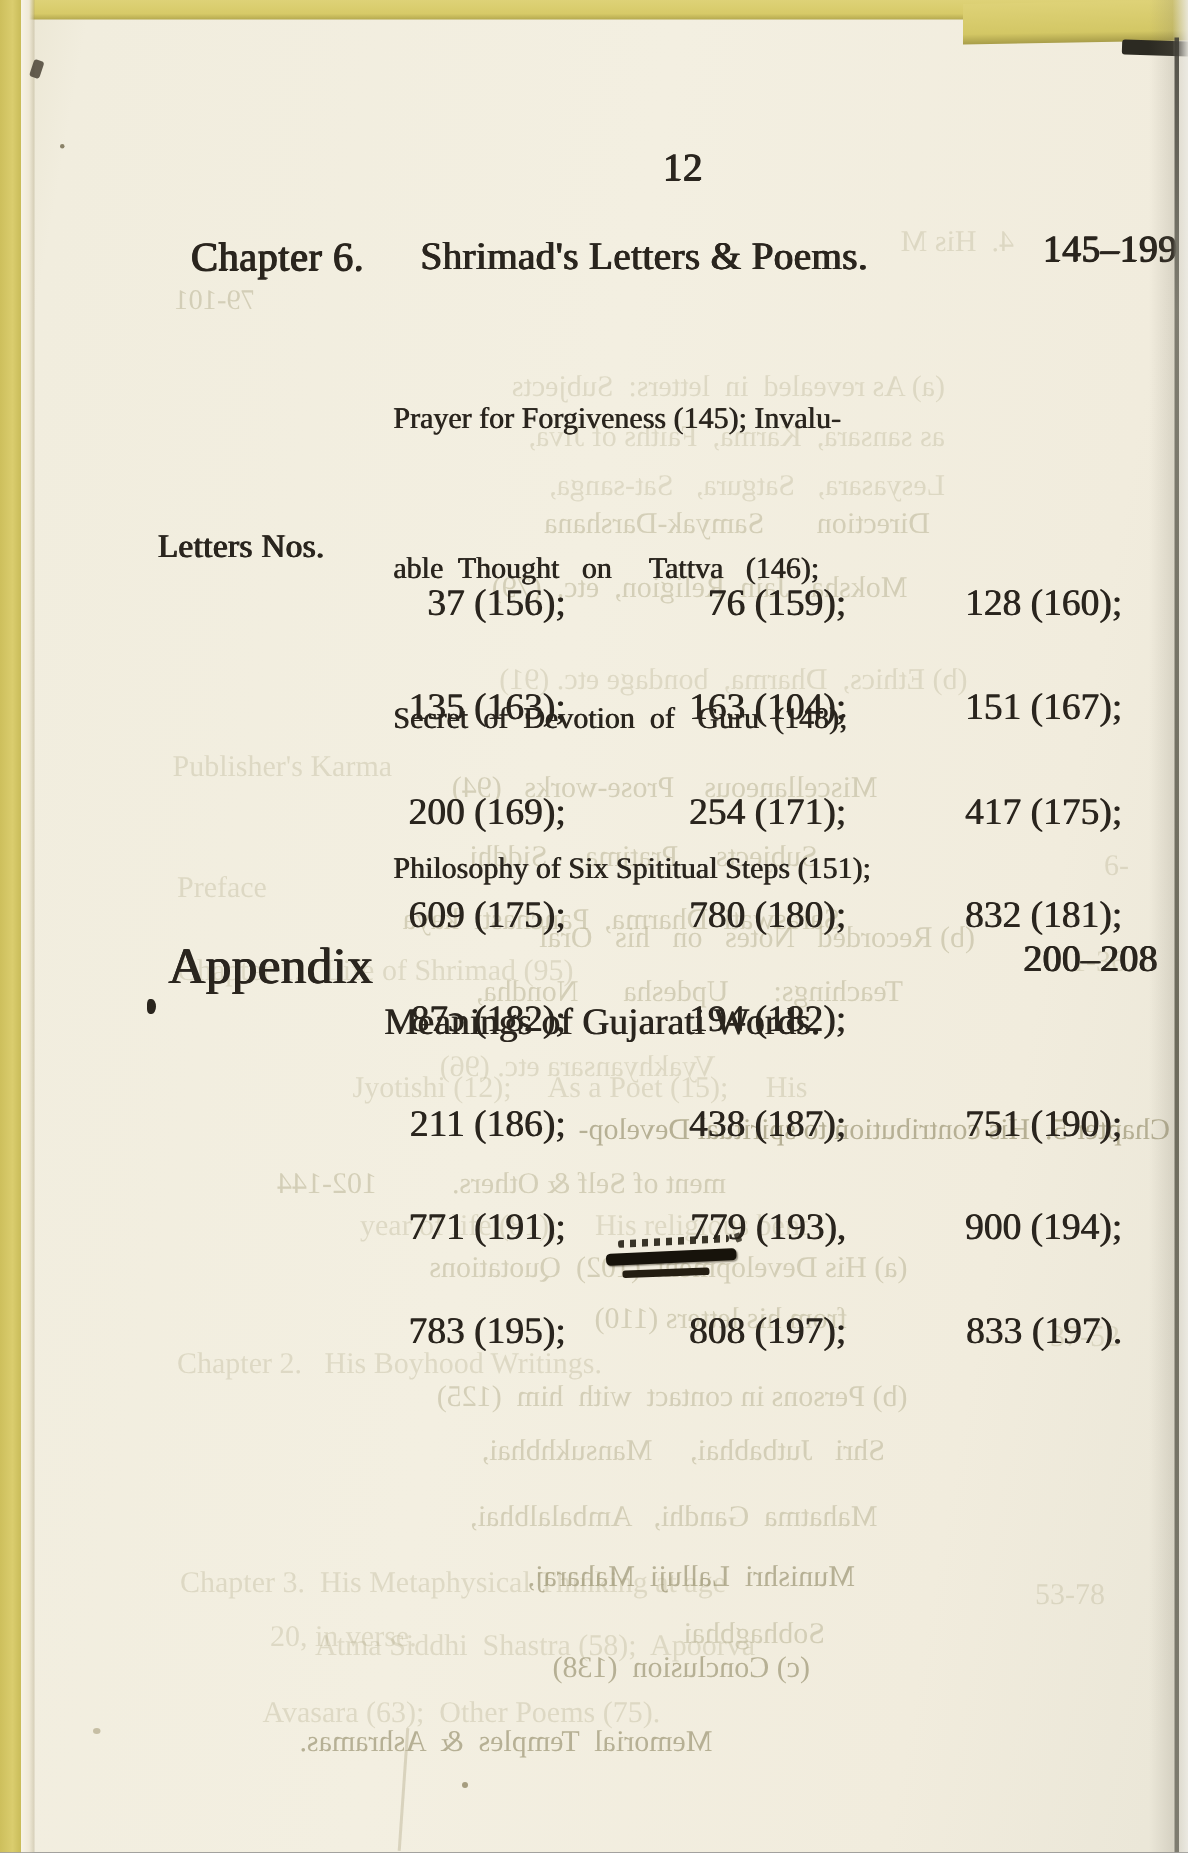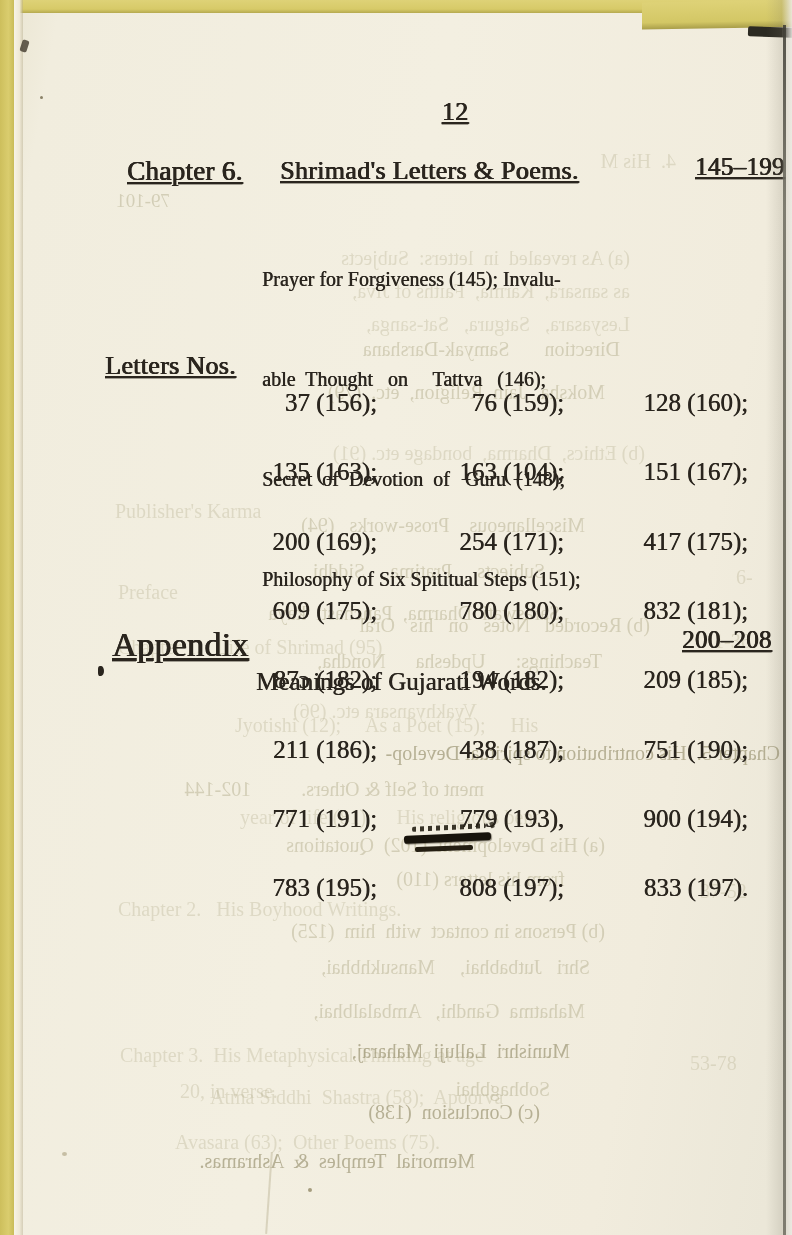--- a/index.html
+++ b/index.html
@@ -22,21 +22,21 @@
     background:linear-gradient(90deg,rgba(0,0,0,0) 0%,rgba(120,115,100,.18) 60%,rgba(235,233,226,.9) 100%);}
   .page-right-line{position:absolute;left:783px;top:25px;width:3px;height:1210px;
     background:linear-gradient(180deg,#3c3a32,#6e6c60 15%,#595748 55%,#6e6c60);opacity:.85;}
   .corner-mark-tr{position:absolute;left:748px;top:27px;width:46px;height:10px;background:#2c2a22;
     transform:rotate(2deg);border-radius:2px;}
   .notch-tl{position:absolute;left:21px;top:40px;width:7px;height:12px;background:#4a4336;
     transform:rotate(18deg);border-radius:2px;opacity:.85;}
   
   .ink{position:absolute;color:#2a251e;white-space:pre;
     text-shadow:0.5px 0 0 currentColor;}
-  .strong{text-shadow:0.8px 0 0 currentColor,0 0.4px 0 currentColor;letter-spacing:.3px;text-decoration:underline;}
+  .strong{text-shadow:0.8px 0 0 currentColor,0 0.4px 0 currentColor;letter-spacing:.3px;}
   
   .ghost{position:absolute;color:#b6b090;white-space:pre;font-size:20px;
     filter:blur(.4px);pointer-events:none;}
   .ghost.m{transform:scaleX(-1);}
   .g1{opacity:.34;}
   .g2{opacity:.50;}
   .g3{opacity:.66;color:#98916f;}
   
   .desc{position:absolute;left:262px;top:196px;font-size:20px;line-height:33.4px;}
   .lrow{display:flex;height:33.35px;line-height:33.35px;font-size:25px;gap:44px;}
@@ -114,36 +114,36 @@
     <div class="ink strong" style="left:695px;top:153px;font-size:25px">145–199</div>
     <div class="desc ink">
       <div>Prayer for Forgiveness (145); Invalu-</div>
       <div>able  Thought   on     Tattva   (146);</div>
       <div>Secret  of  Devotion  of   Guru  (148);</div>
       <div>Philosophy of Six Spititual Steps (151);</div>
     </div>
   </div>
 
   <div>
-    <div class="ink strong" style="left:105px;top:351px;font-size:26px">Letters Nos.</div>
+    <div class="ink strong" style="left:105px;top:351px;font-size:22px">Letters Nos.</div>
     <div id="letters-table" class="ink">
       <div class="lrow">
         <span class="c1">37 (156);</span><span class="c2">76 (159);</span><span class="c3">128 (160);</span>
       </div>
       <div class="lrow">
         <span class="c1">135 (163);</span><span class="c2">163 (104);</span><span class="c3">151 (167);</span>
       </div>
       <div class="lrow">
         <span class="c1">200 (169);</span><span class="c2">254 (171);</span><span class="c3">417 (175);</span>
       </div>
       <div class="lrow">
         <span class="c1">609 (175);</span><span class="c2">780 (180);</span><span class="c3">832 (181);</span>
       </div>
       <div class="lrow">
-        <span class="c1">87ɔ (182);</span><span class="c2">194 (182);</span><span class="c3">209 (185);</span>
+        <span class="c1">87ɔ (182);</span><span class="c2">194 (182);</span>
       </div>
       <div class="lrow">
         <span class="c1">211 (186);</span><span class="c2">438 (187);</span><span class="c3">751 (190);</span>
       </div>
       <div class="lrow">
         <span class="c1">771 (191);</span><span class="c2">779 (193),</span><span class="c3">900 (194);</span>
       </div>
       <div class="lrow">
         <span class="c1">783 (195);</span><span class="c2">808 (197);</span><span class="c3">833 (197).</span>
       </div>

